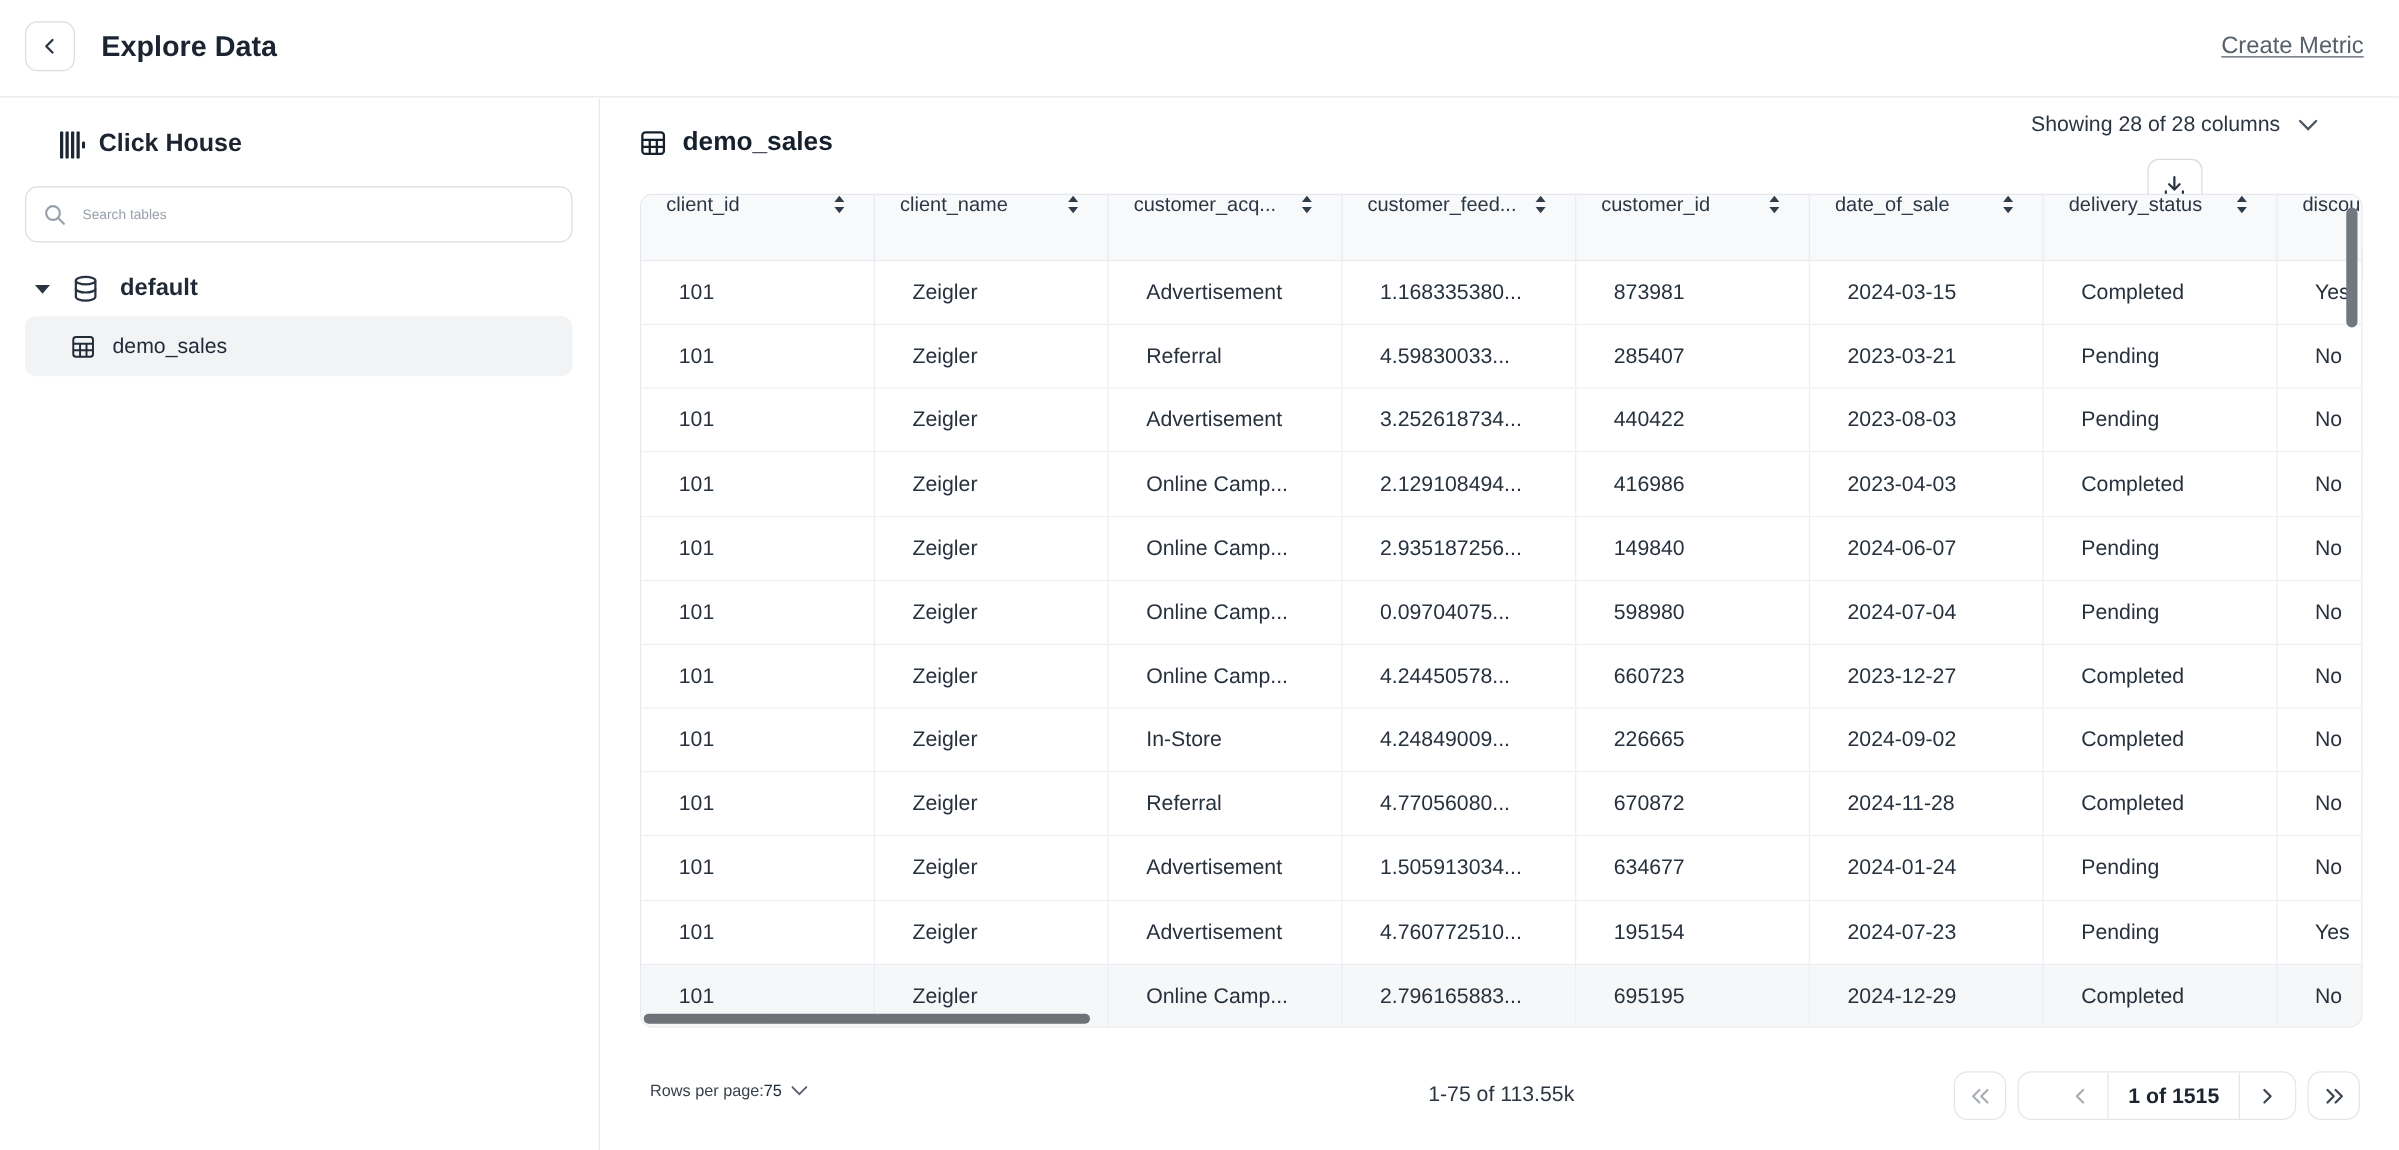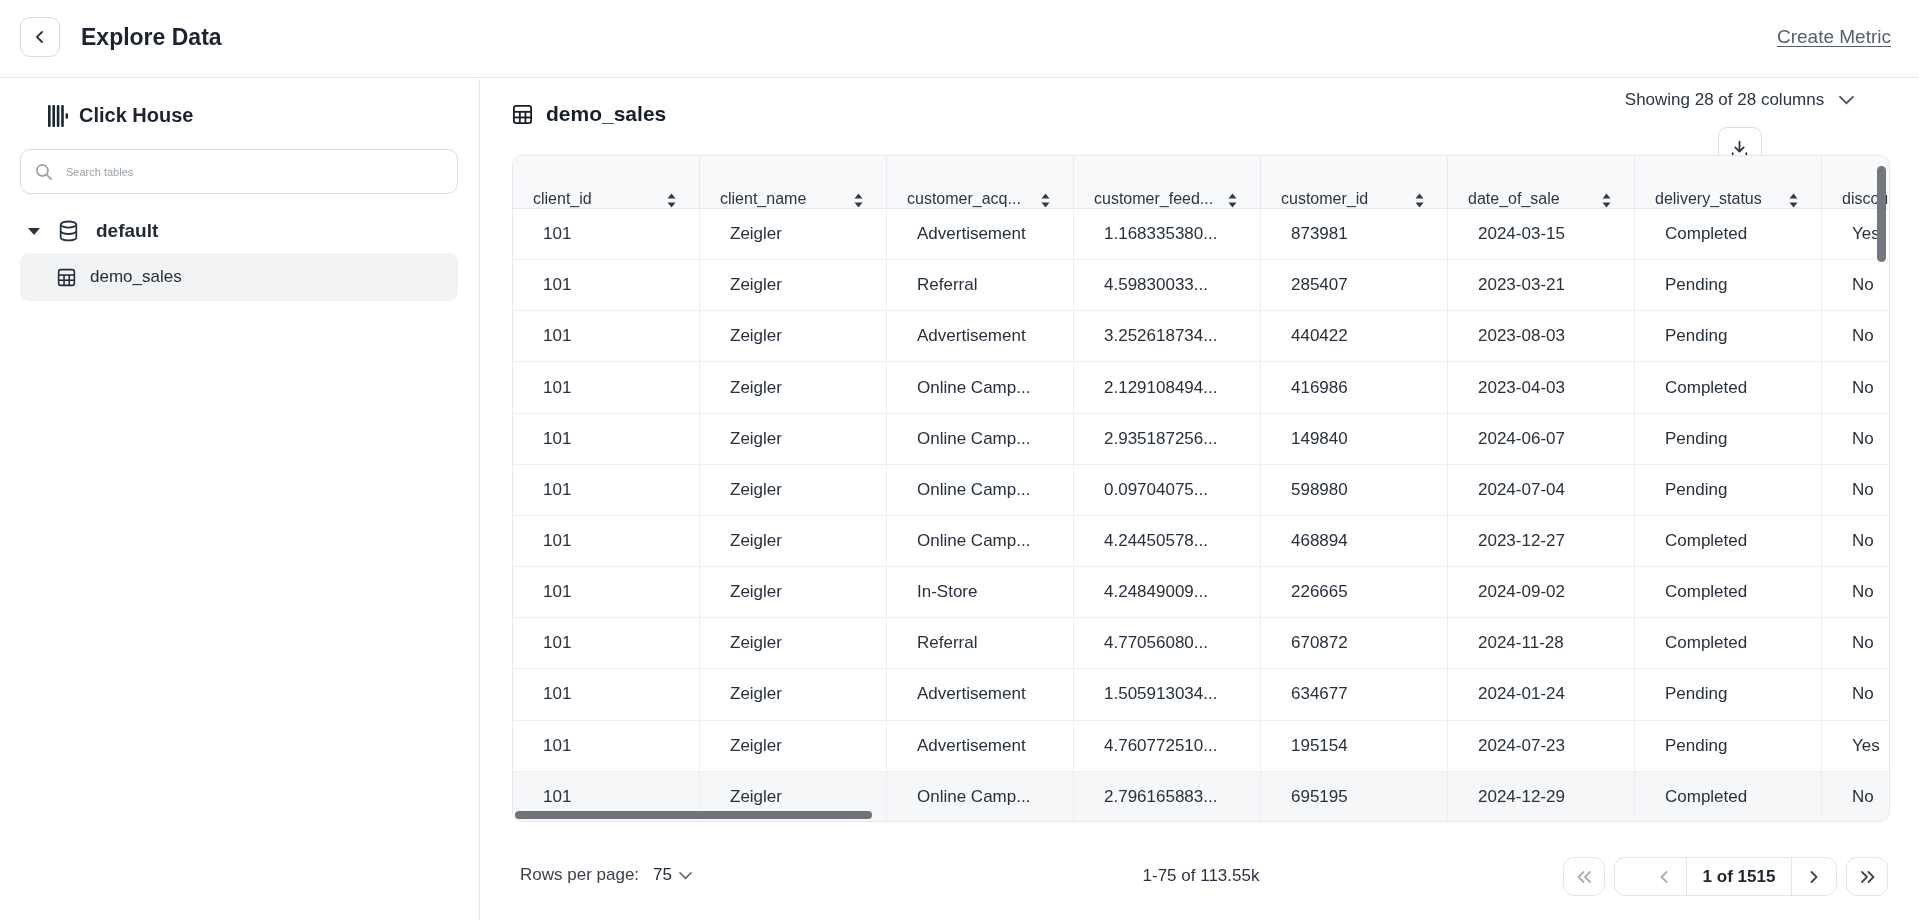--- a/index.html
+++ b/index.html
@@ -40,36 +40,36 @@
     display:flex;align-items:center;justify-content:center;cursor:pointer;}
   .main-search{width:301px;height:46px;border:1px solid #d9dce1;border-radius:10px;display:flex;align-items:flex-end;
     gap:11px;padding:0 14px;background:#fff;}
   .main-search input{border:none;outline:none;font-size:17px;color:#1b2430;flex:1;min-width:0;
     font-family:"Liberation Sans",sans-serif;background:transparent;}
 
   
   .table-wrap{position:absolute;left:31px;top:76px;width:1378px;height:667px;border:1px solid #e6e8ec;
     border-radius:10px;overflow:hidden;background:#fff;}
   .t-head{display:flex;width:1496px;height:53px;background:#f8f9fa;border-bottom:1px solid #e6e8ec;}
-  .th{flex:0 0 187px;display:flex;align-items:flex-end;justify-content:space-between;gap:8px;
+  .th{flex:0 0 187px;display:flex;align-items:flex-start;justify-content:space-between;gap:8px;
     padding:0 22px 0 20px;border-right:1px solid #e9ebee;font-size:16px;font-weight:500;color:#2b3644;}
   .th:last-child{border-right:none;}
   .th-label{white-space:nowrap;overflow:hidden;}
   .sort-icon{flex:0 0 auto;}
   .tr{display:flex;width:1496px;height:51.17px;border-bottom:1px solid #eceef1;background:#fff;}
   .tr.last{background:#f6f7f8;border-bottom:none;}
   .td{flex:0 0 187px;display:flex;align-items:center;padding:0 16px 0 30px;border-right:1px solid #eceef1;
     font-size:17px;color:#27313d;white-space:nowrap;overflow:hidden;}
   .td:last-child{border-right:none;}
   .v-scrollbar{position:absolute;left:1364px;top:10px;width:9px;height:96px;border-radius:5px;background:#71787f;cursor:pointer;}
   .h-scrollbar{position:absolute;left:2px;bottom:2px;width:357px;height:8px;border-radius:4px;background:#6d7379;cursor:pointer;}
 
   
-  .rows-per-page{position:absolute;left:39px;top:786px;display:flex;align-items:center;gap:14px;
-    font-size:17px;color:#39424c;}
+  .rows-per-page{position:absolute;left:39px;top:786px;display:flex;align-items:center;gap:0;
+    font-size:13px;color:#39424c;}
   .rpp-value{display:flex;align-items:center;gap:7px;color:#1f2937;cursor:pointer;}
   .range-label{position:absolute;left:31px;top:787px;width:1378px;text-align:center;font-size:17px;color:#2b3440;}
   .pagination{position:absolute;right:31px;top:778px;display:flex;align-items:center;gap:9px;}
   .page-btn{width:42px;height:39px;border:1px solid #e3e6ea;border-radius:11px;background:#fff;
     display:flex;align-items:center;justify-content:center;cursor:pointer;}
   .page-group{height:39px;border:1px solid #e3e6ea;border-radius:11px;background:#fff;display:flex;align-items:stretch;overflow:hidden;padding-left:27px;}
   .page-seg{width:45px;display:flex;align-items:center;justify-content:center;cursor:pointer;}
   .page-seg.prev{border-right:1px solid #e3e6ea;}
   .page-seg.next{border-left:1px solid #e3e6ea;}
   .page-indicator{width:104px;display:flex;align-items:center;justify-content:center;font-size:17px;font-weight:600;color:#1b2430;}
@@ -318,21 +318,21 @@
           <div class="td">598980</div>
           <div class="td">2024-07-04</div>
           <div class="td">Pending</div>
           <div class="td">No</div>
         </div>
         <div class="tr">
           <div class="td">101</div>
           <div class="td">Zeigler</div>
           <div class="td">Online Camp...</div>
           <div class="td">4.24450578...</div>
-          <div class="td">468894</div>
+          <div class="td">660723</div>
           <div class="td">2023-12-27</div>
           <div class="td">Completed</div>
           <div class="td">No</div>
         </div>
         <div class="tr">
           <div class="td">101</div>
           <div class="td">Zeigler</div>
           <div class="td">In-Store</div>
           <div class="td">4.24849009...</div>
           <div class="td">226665</div>

